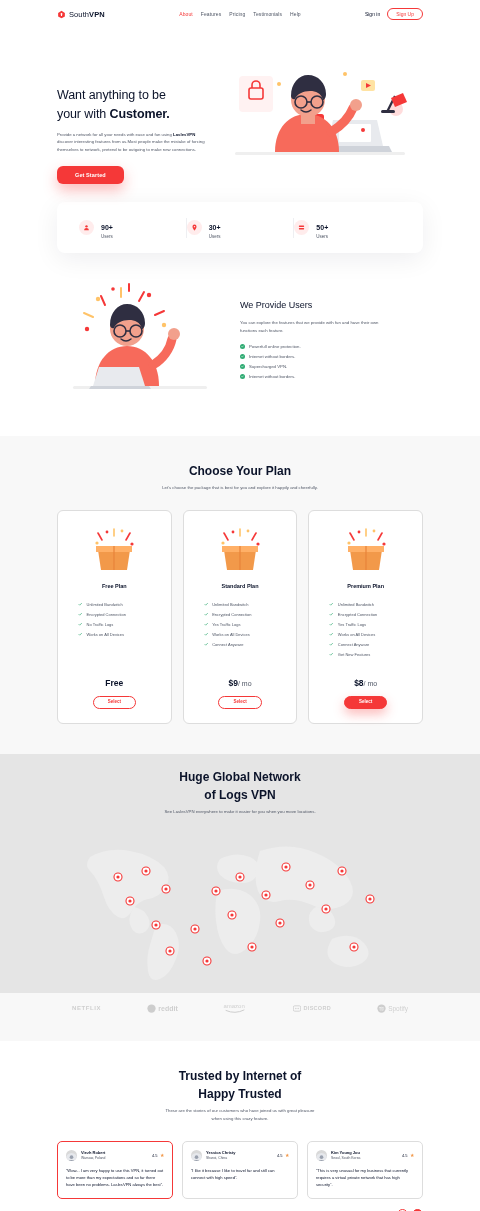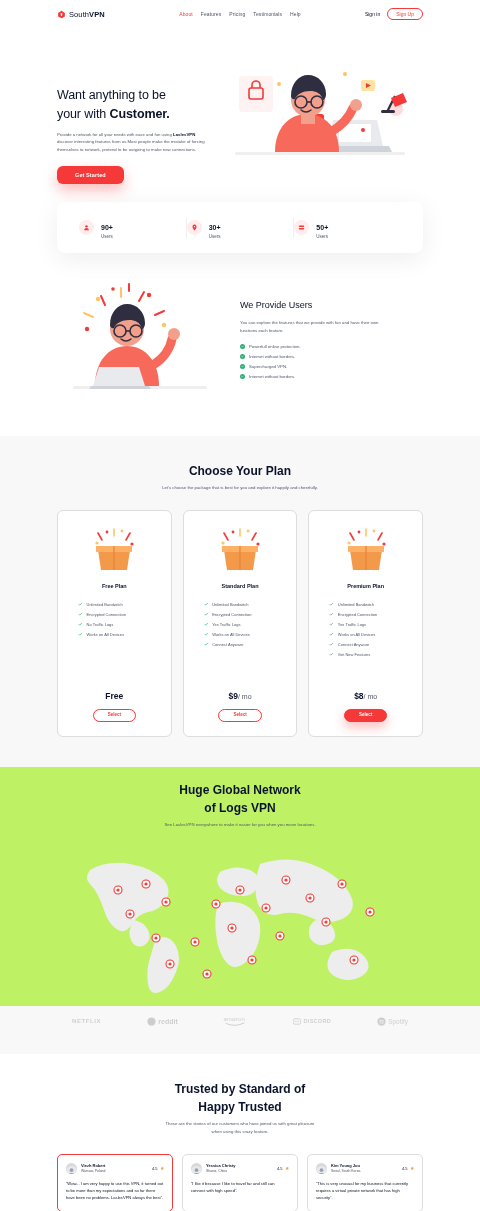--- a/index.html
+++ b/index.html
@@ -118,32 +118,32 @@
     flex: 1; background: #fff; border: .7px solid #DDDDDD; border-radius: 6px;
     padding: 16px 12px 14px 12px;
     display: flex; flex-direction: column; align-items: center;
   }
   .plan-img { height: 45px; display: flex; align-items: flex-end; justify-content: center; }
   .plan-name { margin-top: 11px; font-size: 5.5px; font-weight: 700; color: #0B132A; }
   .plan-feats { margin-top: 13px; width: 100%; display: flex; flex-direction: column; gap: 5px; align-items: flex-start; padding-left: 8px; }
   .plan-feat { display: flex; align-items: center; gap: 4px; font-size: 4px; color: #4F5665; }
   .tick { width: 4.5px; height: 4.5px; flex: 0 0 4.5px; }
   .plan-spacer { flex: 1; min-height: 14px; }
-  .plan-price { font-size: 8.5px; font-weight: 500; color: #0B132A; margin-top: 20px; }
+  .plan-price { font-size: 8.5px; font-weight: 500; color: #0B132A; margin-top: 7px; }
   .plan-price b { font-weight: 700; }
   .plan-price span { font-weight: 400; color: #4F5665; font-size: 7px; }
   .plan-btn {
     margin-top: 8px; font-size: 4.5px; font-weight: 700; color: #F53838;
     border: .7px solid #F53838; border-radius: 20px; padding: 3px 14px;
     background: transparent; cursor: pointer; line-height: 1;
   }
   .plan-btn.filled { background: #F53838; color: #fff; box-shadow: 0 5px 11px rgba(245,56,56,.35); }
 
   
-  .network { background: #bef264; padding: 14px 0 4px 0; text-align: center; }
+  .network { background: #e5e5e5; padding: 14px 0 4px 0; text-align: center; }
   .map-wrap { margin-top: 14px; display: flex; justify-content: center; }
   .sponsors {
     background: #F8F8F8;
     display: flex; align-items: center; justify-content: space-between;
     padding: 10px 72px 28px 72px;
   }
   .sp { opacity: .22; display: flex; align-items: center; gap: 2.5px; color: #393939; }
   .sp-netflix { font-size: 6px; font-weight: 700; letter-spacing: .6px; }
   .sp-reddit { font-size: 7px; font-weight: 700; }
   .sp-amazon { font-size: 6px; font-weight: 400; }
@@ -656,21 +656,21 @@
           <path d="M6.5 9.5 q6 -2 11.5 1" stroke="#fff" stroke-width="1.8" fill="none" stroke-linecap="round"></path>
           <path d="M7.5 13 q5 -1.6 9.5 1" stroke="#fff" stroke-width="1.6" fill="none" stroke-linecap="round"></path>
           <path d="M8.5 16.2 q4 -1.2 7.5 .8" stroke="#fff" stroke-width="1.3" fill="none" stroke-linecap="round"></path>
         </svg>
       <span class="sp-spotify">Spotify</span>
     </span>
   </div>
 
   <div class="testi">
     <div class="sec-h2">
-      <b>Trusted by Standard of</b><br><b>Happy Trusted</b>
+      <b>Trusted by Internet of</b><br><b>Happy Trusted</b>
     </div>
     <p class="sec-p">These are the stories of our customers who have joined us with great pleasure when using this crazy feature.</p>
 
     <div class="cards">
       <div class="card active">
         <div class="card-top">
           <div class="avatar">
             <svg width="11" height="11" viewBox="0 0 24 24">
                 <circle cx="12" cy="12" r="12" fill="#E6E8EC"></circle>
                 <circle cx="12" cy="9" r="4" fill="#9AA1AE"></circle>

